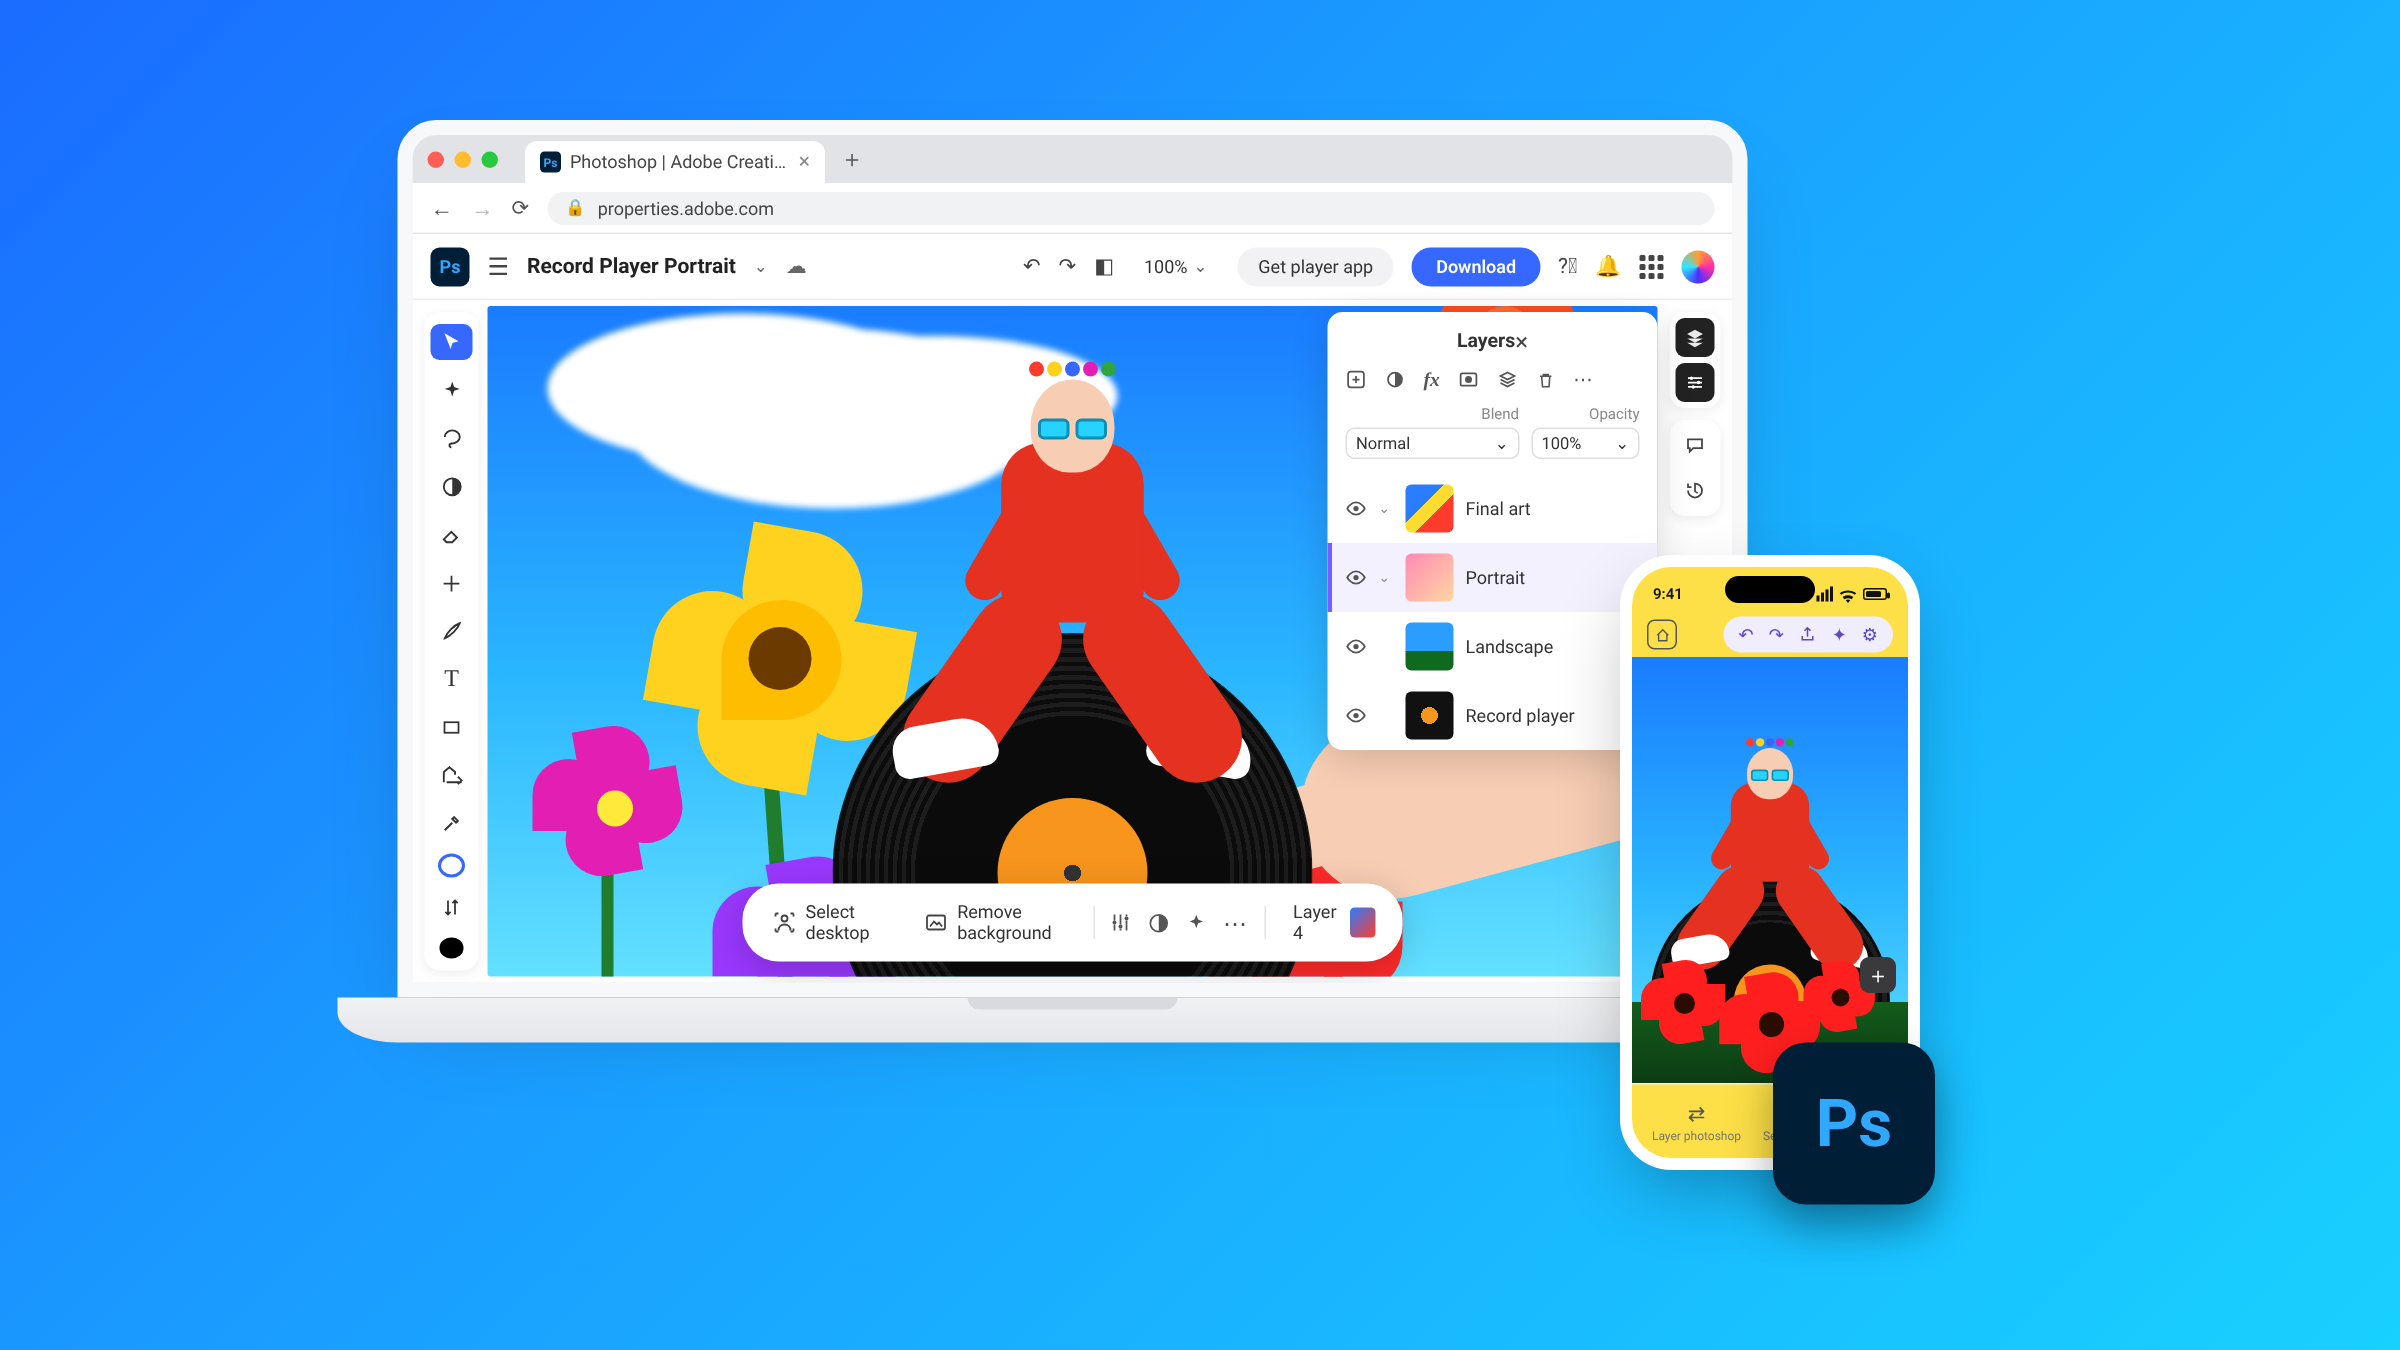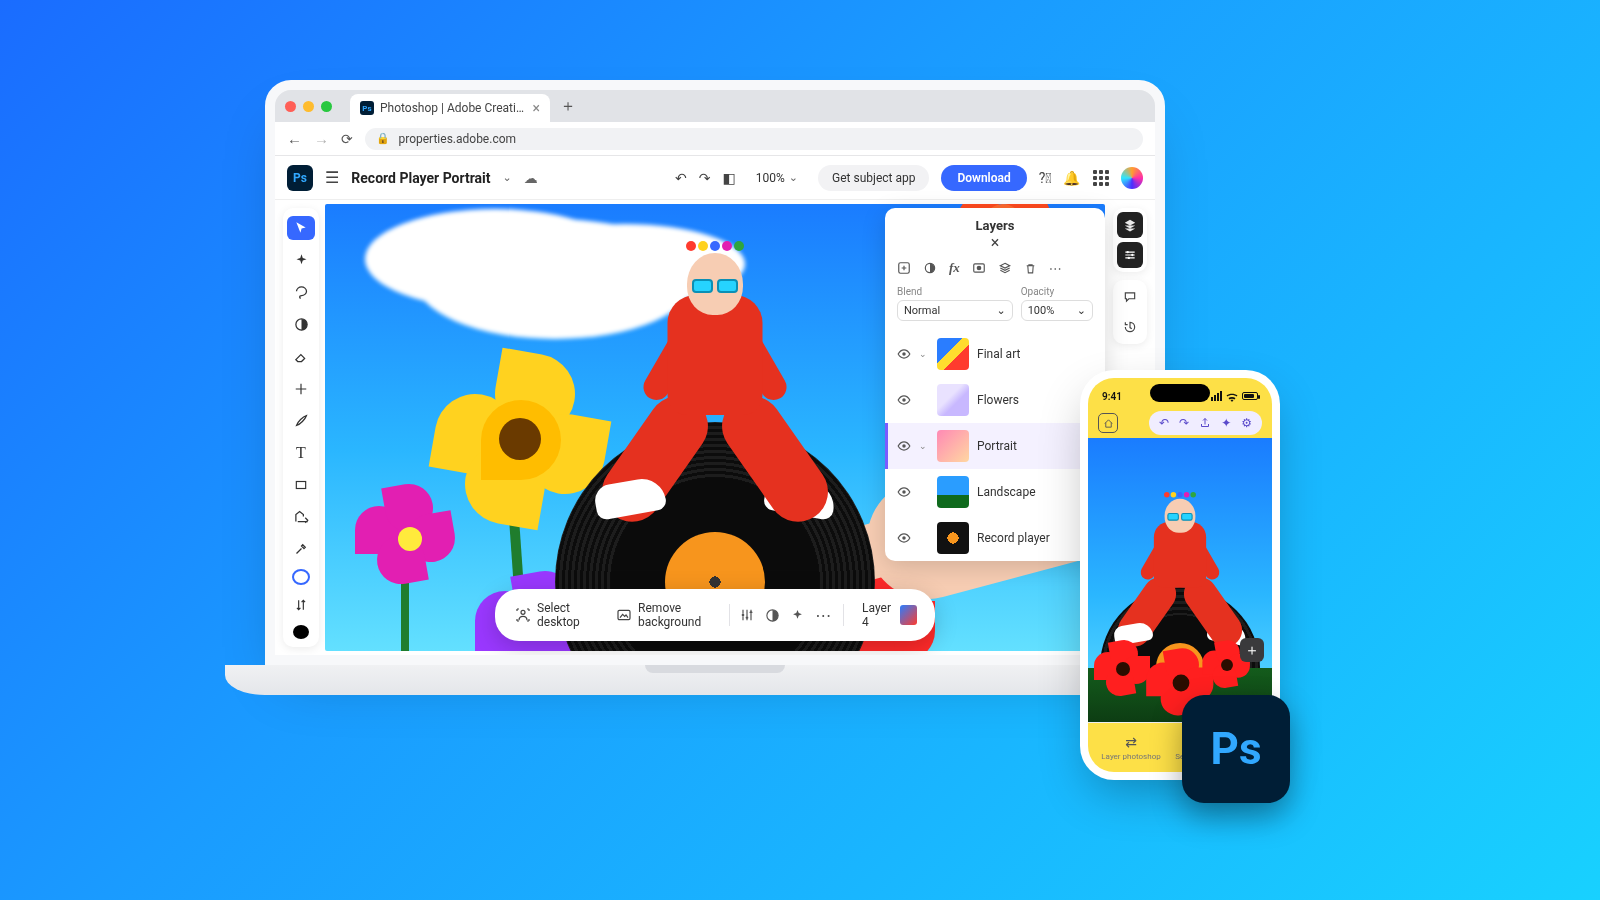--- a/index.html
+++ b/index.html
@@ -160,27 +160,27 @@
   .redflw .p1{left:0;top:20px;}
   .redflw .p2{left:40px;top:0;transform:rotate(80deg);}
   .redflw .p3{left:70px;top:30px;transform:rotate(180deg);}
   .redflw .p4{left:30px;top:50px;transform:rotate(260deg);}
   .redflw .flw-center{width:26px;height:26px;background:#2b1500;}
   
   .layers-panel{
     position:absolute;right:50px;top:8px;width:220px;background:#fff;border-radius:10px;
     box-shadow:0 6px 24px rgba(0,0,0,.15);z-index:4;font-size:12px;color:#333;
   }
-  .lp-head{display:flex;align-items:center;justify-content:flex-end;padding:10px 12px 4px;flex-direction:column;}
+  .lp-head{display:flex;align-items:center;justify-content:center;padding:10px 12px 4px;}
   .lp-title{font-weight:700;font-size:13px;}
   .lp-close{font-size:16px;color:#444;}
   .lp-actions{display:flex;gap:12px;padding:4px 12px 10px;color:#555;font-size:13px;align-items:center;}
   .lp-actions .fx{font-weight:600;font-style:italic;font-family:Georgia,serif;}
   .lp-row2{display:flex;gap:8px;padding:0 12px 10px;}
-  .lp-label{font-size:10px;color:#888;margin-bottom:3px;}
+  .lp-label{font-size:10px;color:#888;margin-bottom:3px;text-align:right;}
   .lp-select{border:1px solid #ddd;border-radius:6px;padding:3px 6px;display:flex;justify-content:space-between;align-items:center;font-size:11px;color:#333;}
   .lp-blend{flex:1.6;}
   .lp-opacity{flex:1;}
   .layer{display:flex;align-items:center;gap:8px;padding:7px 12px;}
   .layer.sel{background:#f4f1ff;border-left:3px solid #7a5cff;padding-left:9px;}
   .eye{width:14px;text-align:center;color:#555;}
   .lchev{width:10px;color:#888;font-size:9px;}
   .thumb{width:32px;height:32px;border-radius:4px;flex-shrink:0;}
   .thumb.art{background:linear-gradient(135deg,#2a7dff 40%,#ffdc2e 40% 60%,#ff3b2e 60%);}
   .thumb.flw{background:linear-gradient(135deg,#e9e2ff 40%,#c8b8ff 60%);}
@@ -278,21 +278,21 @@
       <span class="chev">⌄</span>
       <span class="cloud">☁</span>
       <div class="spacer"></div>
       <span class="hdr-icn">↶</span>
       <span class="hdr-icn">↷</span>
       <span class="hdr-icn">◧</span>
       <span class="zoom-pill">
         <span>100%</span>
         <span class="chev">⌄</span>
       </span>
-      <span class="desktop-pill">Get subject app</span>
+      <span class="desktop-pill">Get player app</span>
       <span class="download-pill">Download</span>
       <span class="hdr-icn">?⃝</span>
       <span class="hdr-icn">🔔</span>
       <span class="grid-dots">
           <span></span>
           <span></span>
           <span></span>
           <span></span>
           <span></span>
           <span></span>
@@ -519,31 +519,20 @@
             <div class="layer">
               <span class="eye">
                 <svg width="14" height="14" viewBox="0 0 24 24">
                   <path fill="none" stroke="#555" stroke-width="2" d="M2 12s4-7 10-7 10 7 10 7-4 7-10 7S2 12 2 12z"></path>
                   <circle cx="12" cy="12" r="3" fill="#555"></circle>
                 </svg>
               </span>
               <span class="lchev">⌄</span>
               <span class="thumb art"></span>
               <span>Final art</span>
-            </div>
-            <div class="layer">
-              <span class="eye">
-                <svg width="14" height="14" viewBox="0 0 24 24">
-                  <path fill="none" stroke="#555" stroke-width="2" d="M2 12s4-7 10-7 10 7 10 7-4 7-10 7S2 12 2 12z"></path>
-                  <circle cx="12" cy="12" r="3" fill="#555"></circle>
-                </svg>
-              </span>
-              <span class="lchev"></span>
-              <span class="thumb flw"></span>
-              <span>Flowers</span>
             </div>
             <div class="layer sel">
               <span class="eye">
                 <svg width="14" height="14" viewBox="0 0 24 24">
                   <path fill="none" stroke="#555" stroke-width="2" d="M2 12s4-7 10-7 10 7 10 7-4 7-10 7S2 12 2 12z"></path>
                   <circle cx="12" cy="12" r="3" fill="#555"></circle>
                 </svg>
               </span>
               <span class="lchev">⌄</span>
               <span class="thumb por"></span>

